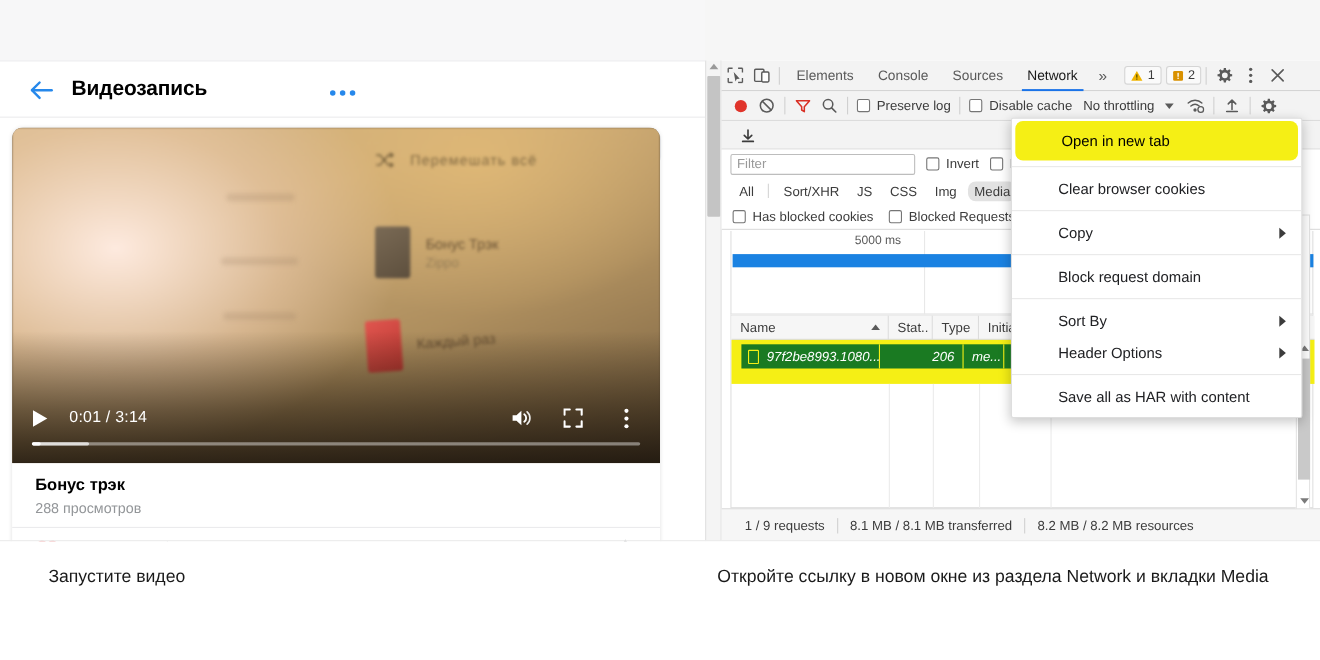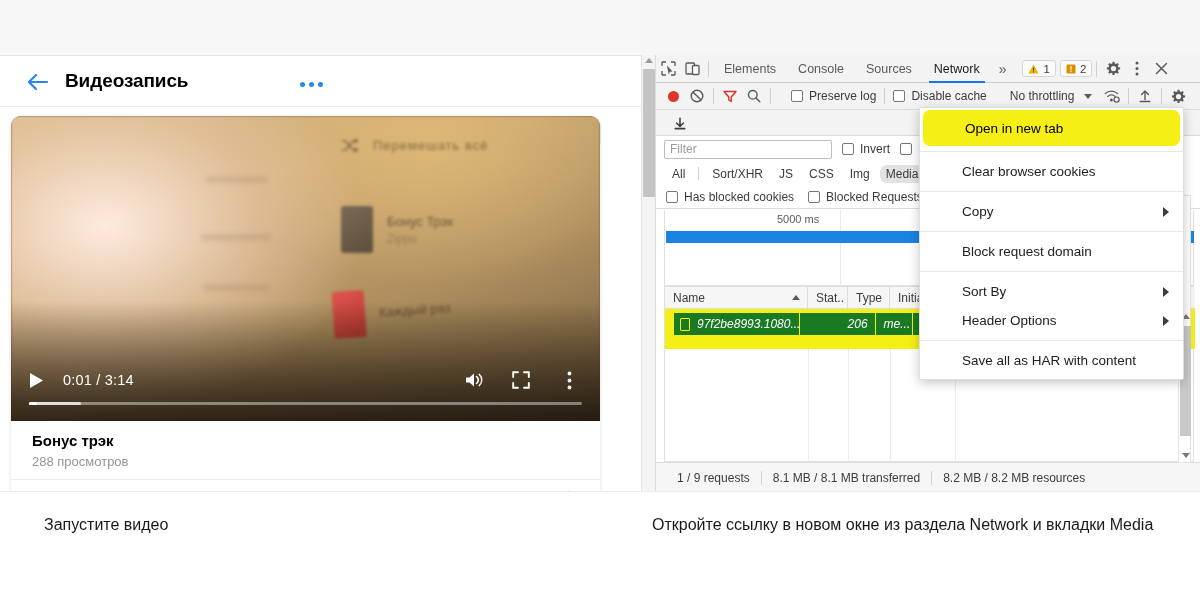--- a/index.html
+++ b/index.html
@@ -541,30 +541,30 @@
           <path d="M1 1.5 H13 L8.2 7 V11.5 L5.8 10 V7 Z" fill="none" stroke="#d93025" stroke-width="1.4" stroke-linejoin="round"></path>
         </svg>
       </div>
       <div class="dt-ic">
         <svg width="14" height="14" viewBox="0 0 14 14">
           <circle cx="5.8" cy="5.8" r="4.3" fill="none" stroke="#5a5a5a" stroke-width="1.4"></circle>
           <path d="M9 9 L12.8 12.8" stroke="#5a5a5a" stroke-width="1.5" stroke-linecap="round"></path>
         </svg>
       </div>
       <div class="dt-sep"></div>
-      <div class="cbx" style="margin-left:16px">
+      <div class="cbx" style="margin-left:4px">
         <span class="box"></span>
         <span>Preserve log</span>
       </div>
       <div class="dt-sep" style="margin-left:8px"></div>
       <div class="cbx" style="margin-left:4px">
         <span class="box"></span>
         <span>Disable cache</span>
       </div>
-      <span class="thr" style="margin-left:23px">No throttling</span>
+      <span class="thr" style="margin-left:10px">No throttling</span>
       <span class="caret" style="margin-left:10px"></span>
       <div class="dt-ic" style="margin-left:8px">
         <svg width="16" height="14" viewBox="0 0 16 14">
           <path d="M1.2 4.6 A9 9 0 0 1 13.6 4.6" fill="none" stroke="#5a5a5a" stroke-width="1.3" stroke-linecap="round"></path>
           <path d="M3.6 7.4 A6 6 0 0 1 11.2 7.4" fill="none" stroke="#5a5a5a" stroke-width="1.3" stroke-linecap="round"></path>
           <circle cx="7.4" cy="11" r="1.5" fill="#5a5a5a"></circle>
           <circle cx="12.6" cy="10.6" r="2.6" fill="none" stroke="#5a5a5a" stroke-width="1.2"></circle>
         </svg>
       </div>
       <div class="dt-sep"></div>

